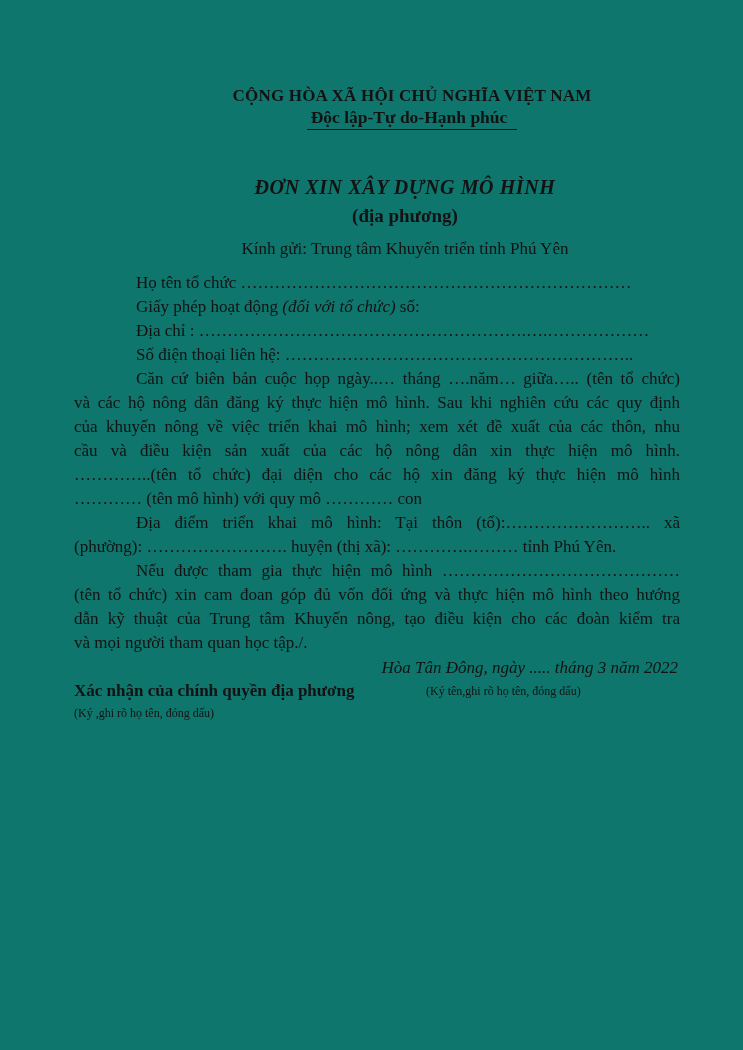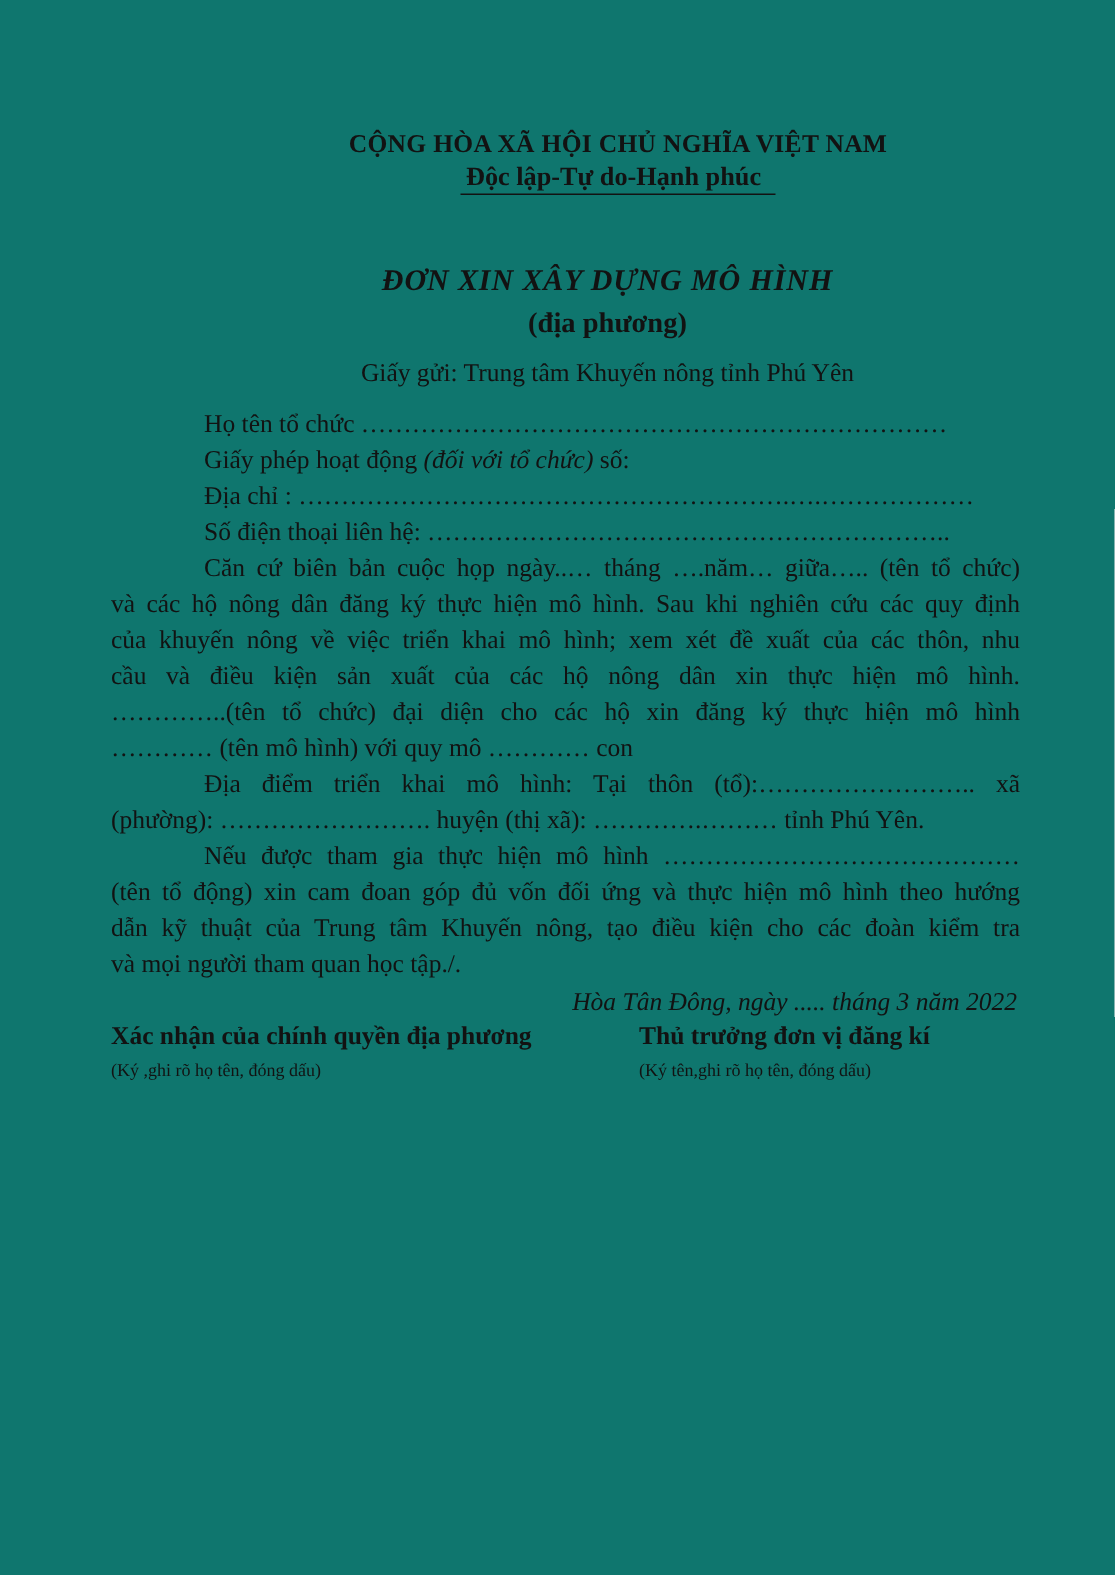--- a/index.html
+++ b/index.html
@@ -54,51 +54,50 @@
   <div class="center shift-a nat-header-1">CỘNG HÒA XÃ HỘI CHỦ NGHĨA VIỆT NAM</div>
 
   <div class="center shift-a nat-header-2">
     <span class="u">Độc lập-Tự do-Hạnh phúc</span>
   </div>
 
   <div class="center shift-b doc-title">ĐƠN XIN XÂY DỰNG MÔ HÌNH</div>
 
   <div class="center shift-b doc-subtitle">(địa phương)</div>
 
-  <div class="center shift-b recipient">Giấy gửi:  Trung tâm Khuyến nông tỉnh Phú Yên</div>
+  <div class="center shift-b recipient">Kính gửi:  Trung tâm Khuyến triển tỉnh Phú Yên</div>
 
   <div class="body-text">
     <div>
         <div class="body-line indent"><span>Họ tên tổ chức ……………………………………………………………</span></div>
         <div class="body-line indent"><span>Giấy phép hoạt động </span><span class="it">(đối với tổ chức)</span><span> số:</span></div>
         <div class="body-line indent"><span>Địa chỉ : ………………………………………………….….………………</span></div>
         <div class="body-line indent"><span>Số điện thoại liên hệ: ……………………………………………………..</span></div>
       </div>
     <div>
         <div class="body-line jline indent">Căn cứ  biên bản cuộc họp ngày..… tháng ….năm… giữa….. (tên tổ chức)</div>
         <div class="body-line jline">và các hộ nông dân đăng ký thực hiện mô hình. Sau khi nghiên cứu các quy định</div>
         <div class="body-line jline">của khuyến nông về việc triển khai mô hình; xem xét đề xuất của các thôn, nhu</div>
         <div class="body-line jline">cầu và điều kiện sản xuất của các hộ nông dân xin thực hiện mô hình.</div>
         <div class="body-line jline">…………..(tên tổ chức) đại diện cho các hộ xin đăng ký thực hiện mô hình</div>
         <div class="body-line">………… (tên mô hình) với quy mô ………… con</div>
         <div class="body-line jline indent">Địa điểm triển khai mô hình: Tại thôn (tổ):…………………….. xã</div>
         <div class="body-line">(phường): ……………………. huyện (thị xã): ………….……… tỉnh Phú Yên.</div>
         <div class="body-line jline indent">Nếu được tham gia thực hiện mô hình ……………………………………</div>
-        <div class="body-line jline">(tên tổ động) xin cam đoan góp đủ vốn đối ứng và thực hiện mô hình theo hướng</div>
+        <div class="body-line jline">(tên tổ chức) xin cam đoan góp đủ vốn đối ứng và thực hiện mô hình theo hướng</div>
         <div class="body-line jline">dẫn kỹ thuật của Trung tâm Khuyến nông, tạo điều kiện cho các đoàn kiểm tra</div>
         <div class="body-line">và mọi người tham quan học tập./.</div>
       </div>
   </div>
 
   <div class="date-line">Hòa Tân Đông, ngày ..... tháng 3 năm 2022</div>
 
   <div class="sig-row">
     <div class="sig-col left">
       <div class="sig-title">Xác nhận của chính quyền địa phương</div>
       <div class="sig-note">(Ký ,ghi rõ họ tên, đóng dấu)</div>
     </div>
     <div class="sig-col right">
-      <div class="sig-title">Thủ trưởng đơn vị đăng kí</div>
       <div class="sig-note">(Ký tên,ghi rõ họ tên, đóng dấu)</div>
     </div>
   </div>
 
 </div>
 
 </body></html>

